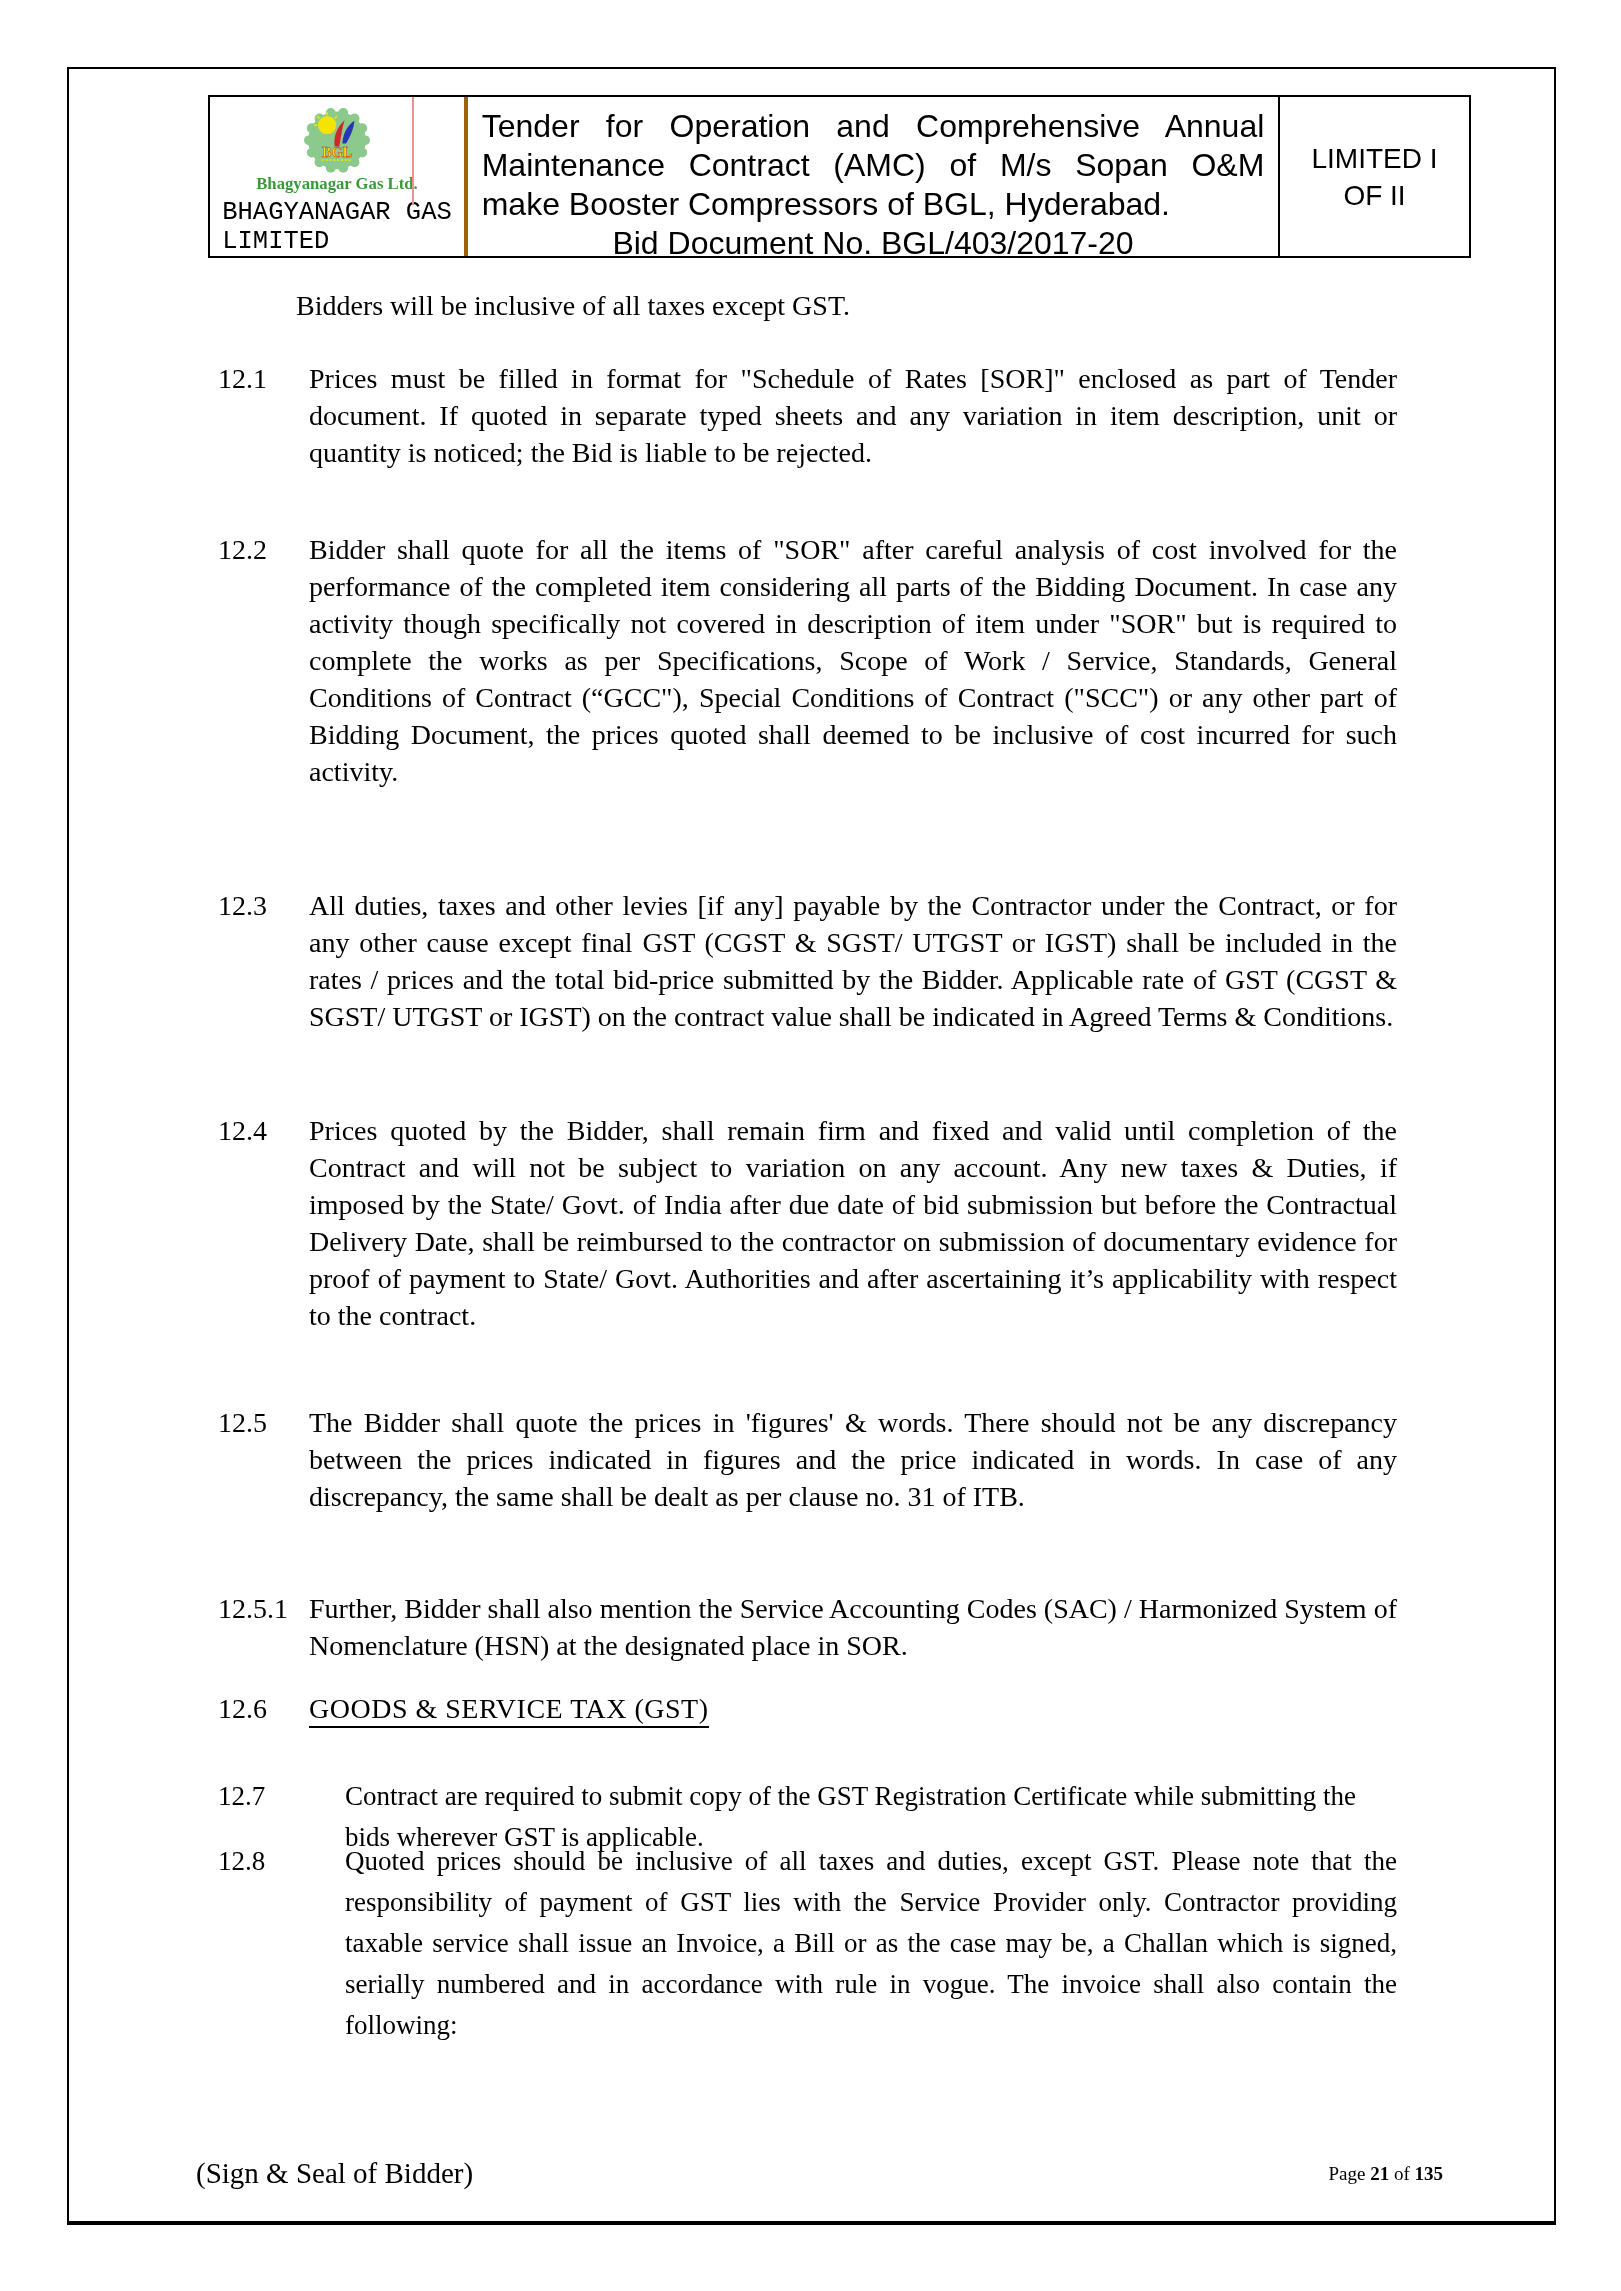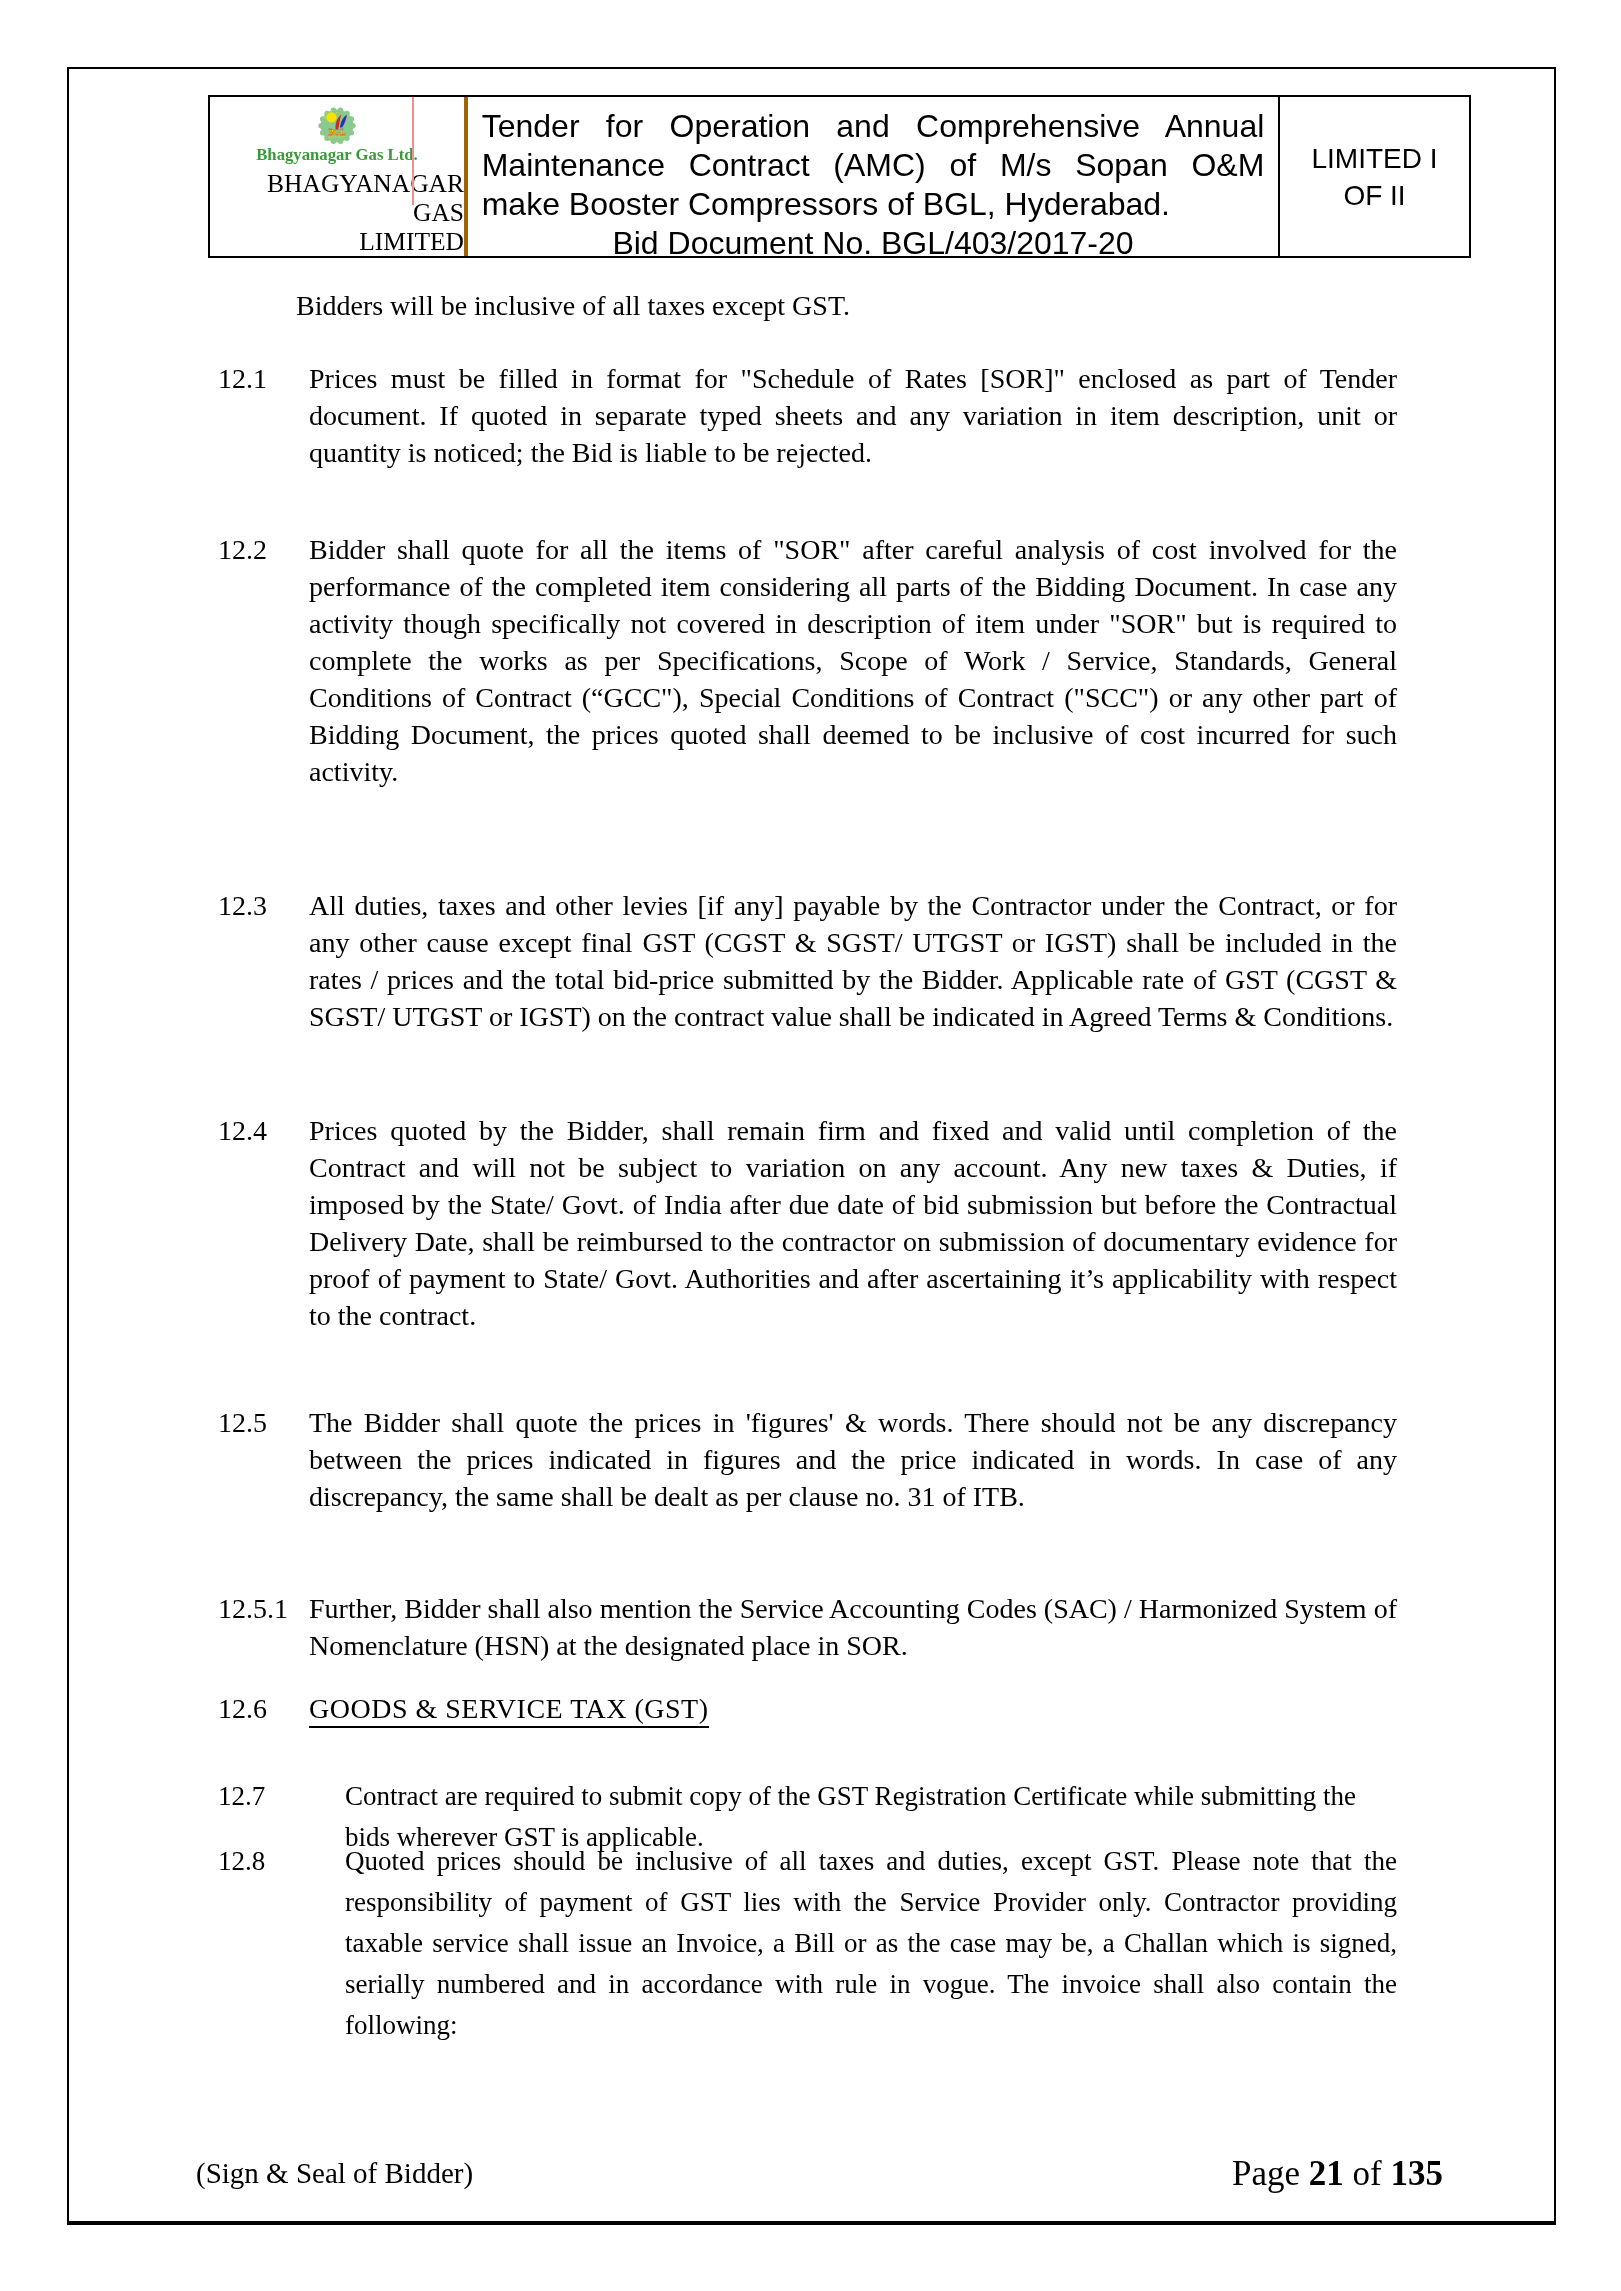--- a/index.html
+++ b/index.html
@@ -26,22 +26,22 @@
     position:relative; display:flex; flex-direction:column; align-items:center;
     padding-top:9.8px;
   }
   .red-rule { position:absolute; left:202px; top:0; width:2px; height:108px; background:var(--red-rule,#f09090); }
   .badge { width:88px; height:74px; }
   .badge-caption {
     font-family:"Liberation Serif",serif; font-size:16.7px; line-height:17.6px;
     color:var(--caption-green,#3a9a3a); font-weight:bold; margin-top:1px;
   }
   .company {
-    font-family:Liberation Serif, serif;
-    font-size:25.5px; line-height:29px; text-align:right; margin-top:5.9px;
+    font-family:Liberation Mono, monospace;
+    font-size:25.5px; line-height:29px; text-align:left; margin-top:5.9px;
   }
   .hdr-title {
     box-sizing:border-box; width:812px; border-right:2px solid #000;
     padding:9.8px 13.7px 0 13.7px;
     font-family:"Liberation Sans","DejaVu Sans",sans-serif;
     font-size:32px; line-height:39px;
   }
   .tl-just  { text-align:justify; text-align-last:justify; }
   .tl-left  { text-align:left; }
   .tl-center{ text-align:center; }
@@ -73,21 +73,21 @@
   .cl-127 { top:1776px; }
   .cl-128 { top:1841px; }
   .heading-underline { border-bottom:2.9px solid #000; padding-bottom:2px; letter-spacing:0.5px; }
   
   .foot-sign {
     position:absolute; left:196px; top:2156px;
     font-size:29px; line-height:35px;
   }
   .foot-page {
     position:absolute; left:1127px; top:2156px; width:316px; text-align:right;
-    font-size:35px; line-height:35px;
+    font-size:19px; line-height:35px;
   }
   .b { font-weight:bold; }
 </style>
 </head>
 <body>
 
 <div class="page">
   <div class="frame"></div>
 
   <div class="hdr">

